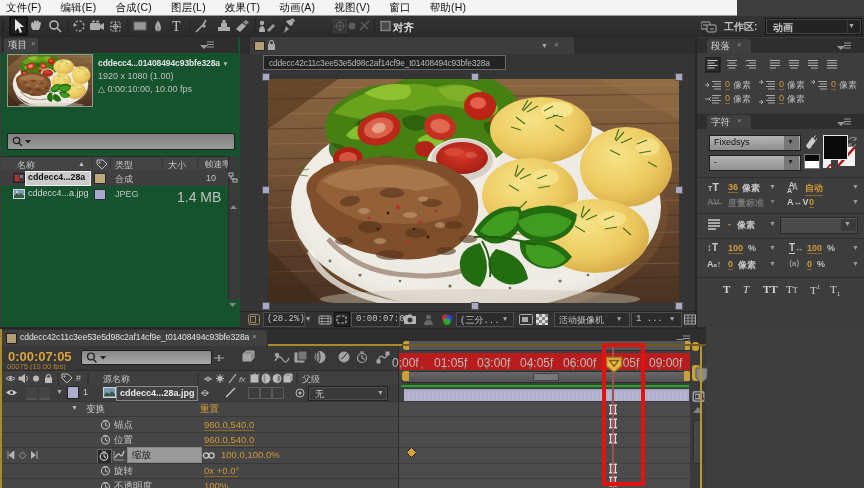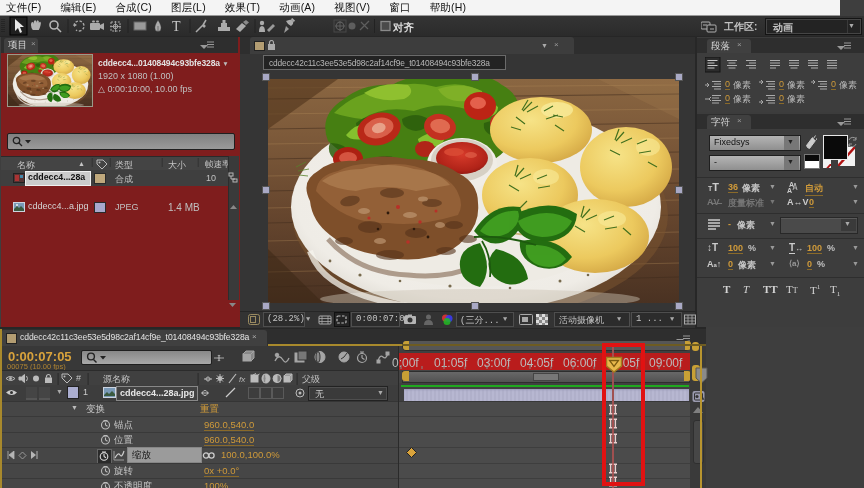--- a/index.html
+++ b/index.html
@@ -179,21 +179,21 @@
           <circle cx="62" cy="182" r="1.4"></circle>
           <circle cx="292" cy="202" r="1.5"></circle>
           <circle cx="320" cy="196" r="1.3"></circle>
         </g>
   <ellipse cx="212" cy="220" rx="160" ry="10" fill="#cdc3b4" opacity="0.45"></ellipse>
         <path d="M42 172 q14 44 105 56" stroke="#f6f4ee" stroke-width="6" fill="none" opacity="0.75"></path>
  </symbol>
 </defs>
 </svg>
 
-<div class="ab" style="left:0;top:0;width:840px;height:15px;background:#f4f4f4;border-bottom:1px solid #999;">
+<div class="ab" style="left:0;top:0;width:737px;height:15px;background:#f4f4f4;border-bottom:1px solid #999;">
  <div class="ab" style="left:6px;top:1px;color:#111;font-size:10.5px;letter-spacing:0.2px;">
   <span style="margin-right:19px;">文件(F)</span><span style="margin-right:19px;">编辑(E)</span><span style="margin-right:19px;">合成(C)</span><span style="margin-right:19px;">图层(L)</span><span style="margin-right:19px;">效果(T)</span><span style="margin-right:19px;">动画(A)</span><span style="margin-right:19px;">视图(V)</span><span style="margin-right:19px;">窗口</span><span>帮助(H)</span>
  </div>
 </div>
 
 <div class="ab" id="toolbar" style="left:0;top:16px;width:864px;height:20px;background:linear-gradient(#343434,#2b2b2b);border-bottom:1px solid #1e1e1e;">
 <svg class="ab" style="left:0;top:0;" width="460" height="20" viewBox="0 0 460 20">
  <g fill="none" stroke="#1a1a1a">
         <path d="M2 3v14M4 3v14" stroke-dasharray="1,1"></path>
       </g>
@@ -277,21 +277,21 @@
  <span class="ab t" style="left:7px;top:2px;font-size:10px;">动画</span>
  <span class="ab" style="right:2px;top:1px;width:11px;height:11px;border-left:1px solid #3a3a3a;color:#aaa;font-size:7px;padding-top:2px;">▼</span>
 </div>
 </div>
 
 <div class="ab" style="left:0;top:36px;width:864px;height:1px;background:#262626;"></div>
 <div class="ab" style="left:238px;top:36px;width:2px;height:292px;background:#272727;"></div>
 <div class="ab" style="left:695px;top:36px;width:2px;height:292px;background:#272727;"></div>
 <div class="ab" style="left:0;top:327px;width:706px;height:2px;background:#272727;"></div>
 
-<div class="ab" id="projpanel" style="left:1px;top:37px;width:275px;height:290px;background:#7f1d1d;">
+<div class="ab" id="projpanel" style="left:1px;top:37px;width:275px;height:290px;background:#14532d;">
 
  <div class="ab" style="left:0;top:0;width:237px;height:16px;background:#2e2e2e;">
   <div class="ab" style="left:3px;top:1px;width:34px;height:15px;background:#404040;border-radius:3px 3px 0 0;"></div>
   <span class="ab" style="left:7px;top:2px;font-size:9.5px;color:#d8d8d8;">项目</span>
   <span class="ab" style="left:30px;top:2px;font-size:8px;color:#999;">×</span>
   <svg class="ab" style="left:199px;top:4px;" width="14" height="9">
         <path d="M0 4 l4 4 4-4z" fill="#999"></path>
         <path d="M7 1h7M7 3.5h7M7 6h7" stroke="#999"></path>
       </svg>
  </div>
@@ -335,31 +335,31 @@
         <rect x="1" y="1" width="10" height="8" fill="#533"></rect>
         <rect x="2" y="2" width="4" height="6" fill="#a33"></rect>
         <rect x="7" y="2" width="3" height="3" fill="#48a"></rect>
       </svg>
   <div class="ab" style="left:24px;top:1px;width:62px;height:13px;background:#cbcbcb;border:1px solid #f0f0f0;color:#101010;font-size:8.8px;font-weight:bold;padding-left:2px;white-space:nowrap;overflow:hidden;">cddecc4...28a</div>
   <div class="ab" style="left:93px;top:3px;width:10px;height:9px;background:#bfa87c;border:1px solid #2a2a2a;"></div>
   <span class="ab" style="left:114px;top:3px;color:#c0c0c0;font-size:9px;">合成</span>
   <span class="ab" style="left:205px;top:3px;color:#c0c0c0;font-size:9px;">10</span>
  </div>
 
- <div class="ab" style="left:0;top:149px;width:237px;height:16px;margin-top:13px;">
+ <div class="ab" style="left:0;top:149px;width:237px;height:16px;">
   <svg class="ab" style="left:12px;top:3px;" width="12" height="10">
         <rect width="12" height="10" fill="#cdd4e0"></rect>
         <rect x="1" y="1" width="10" height="8" fill="#7a9ab8"></rect>
         <path d="M1 7 l3-3 2 2 2-2 3 3 v2 h-10z" fill="#3a5a40"></path>
         <circle cx="4" cy="3" r="1" fill="#eee"></circle>
       </svg>
   <span class="ab" style="left:27px;top:2px;color:#d5d5d5;font-size:9px;">cddecc4...a.jpg</span>
   <div class="ab" style="left:93px;top:3px;width:10px;height:9px;background:#a8a8cc;border:1px solid #2a2a2a;"></div>
   <span class="ab" style="left:114px;top:3px;color:#c0c0c0;font-size:9px;">JPEG</span>
-  <span class="ab" style="left:167px;top:3px;color:#c0c0c0;font-size:10px;">1.4 MB</span>
+  <span class="ab" style="left:176px;top:3px;color:#c0c0c0;font-size:14px;">1.4 MB</span>
  </div>
 
  <div class="ab" style="left:227px;top:119px;width:10px;height:144px;background:#3a3a3a;border-left:1px solid #2d2d2d;"></div>
  <svg class="ab" style="left:227px;top:135px;" width="11" height="12">
       <rect x="1" y="1" width="4" height="3" fill="none" stroke="#b5b5b5"></rect>
       <rect x="5" y="7" width="4" height="3" fill="none" stroke="#b5b5b5"></rect>
       <path d="M3 4 v3 h4" stroke="#b5b5b5" fill="none"></path>
     </svg>
  <svg class="ab" style="left:228px;top:166px;" width="9" height="9">
       <path d="M1 6 l3.5-4 3.5 4z" fill="#888"></path>

